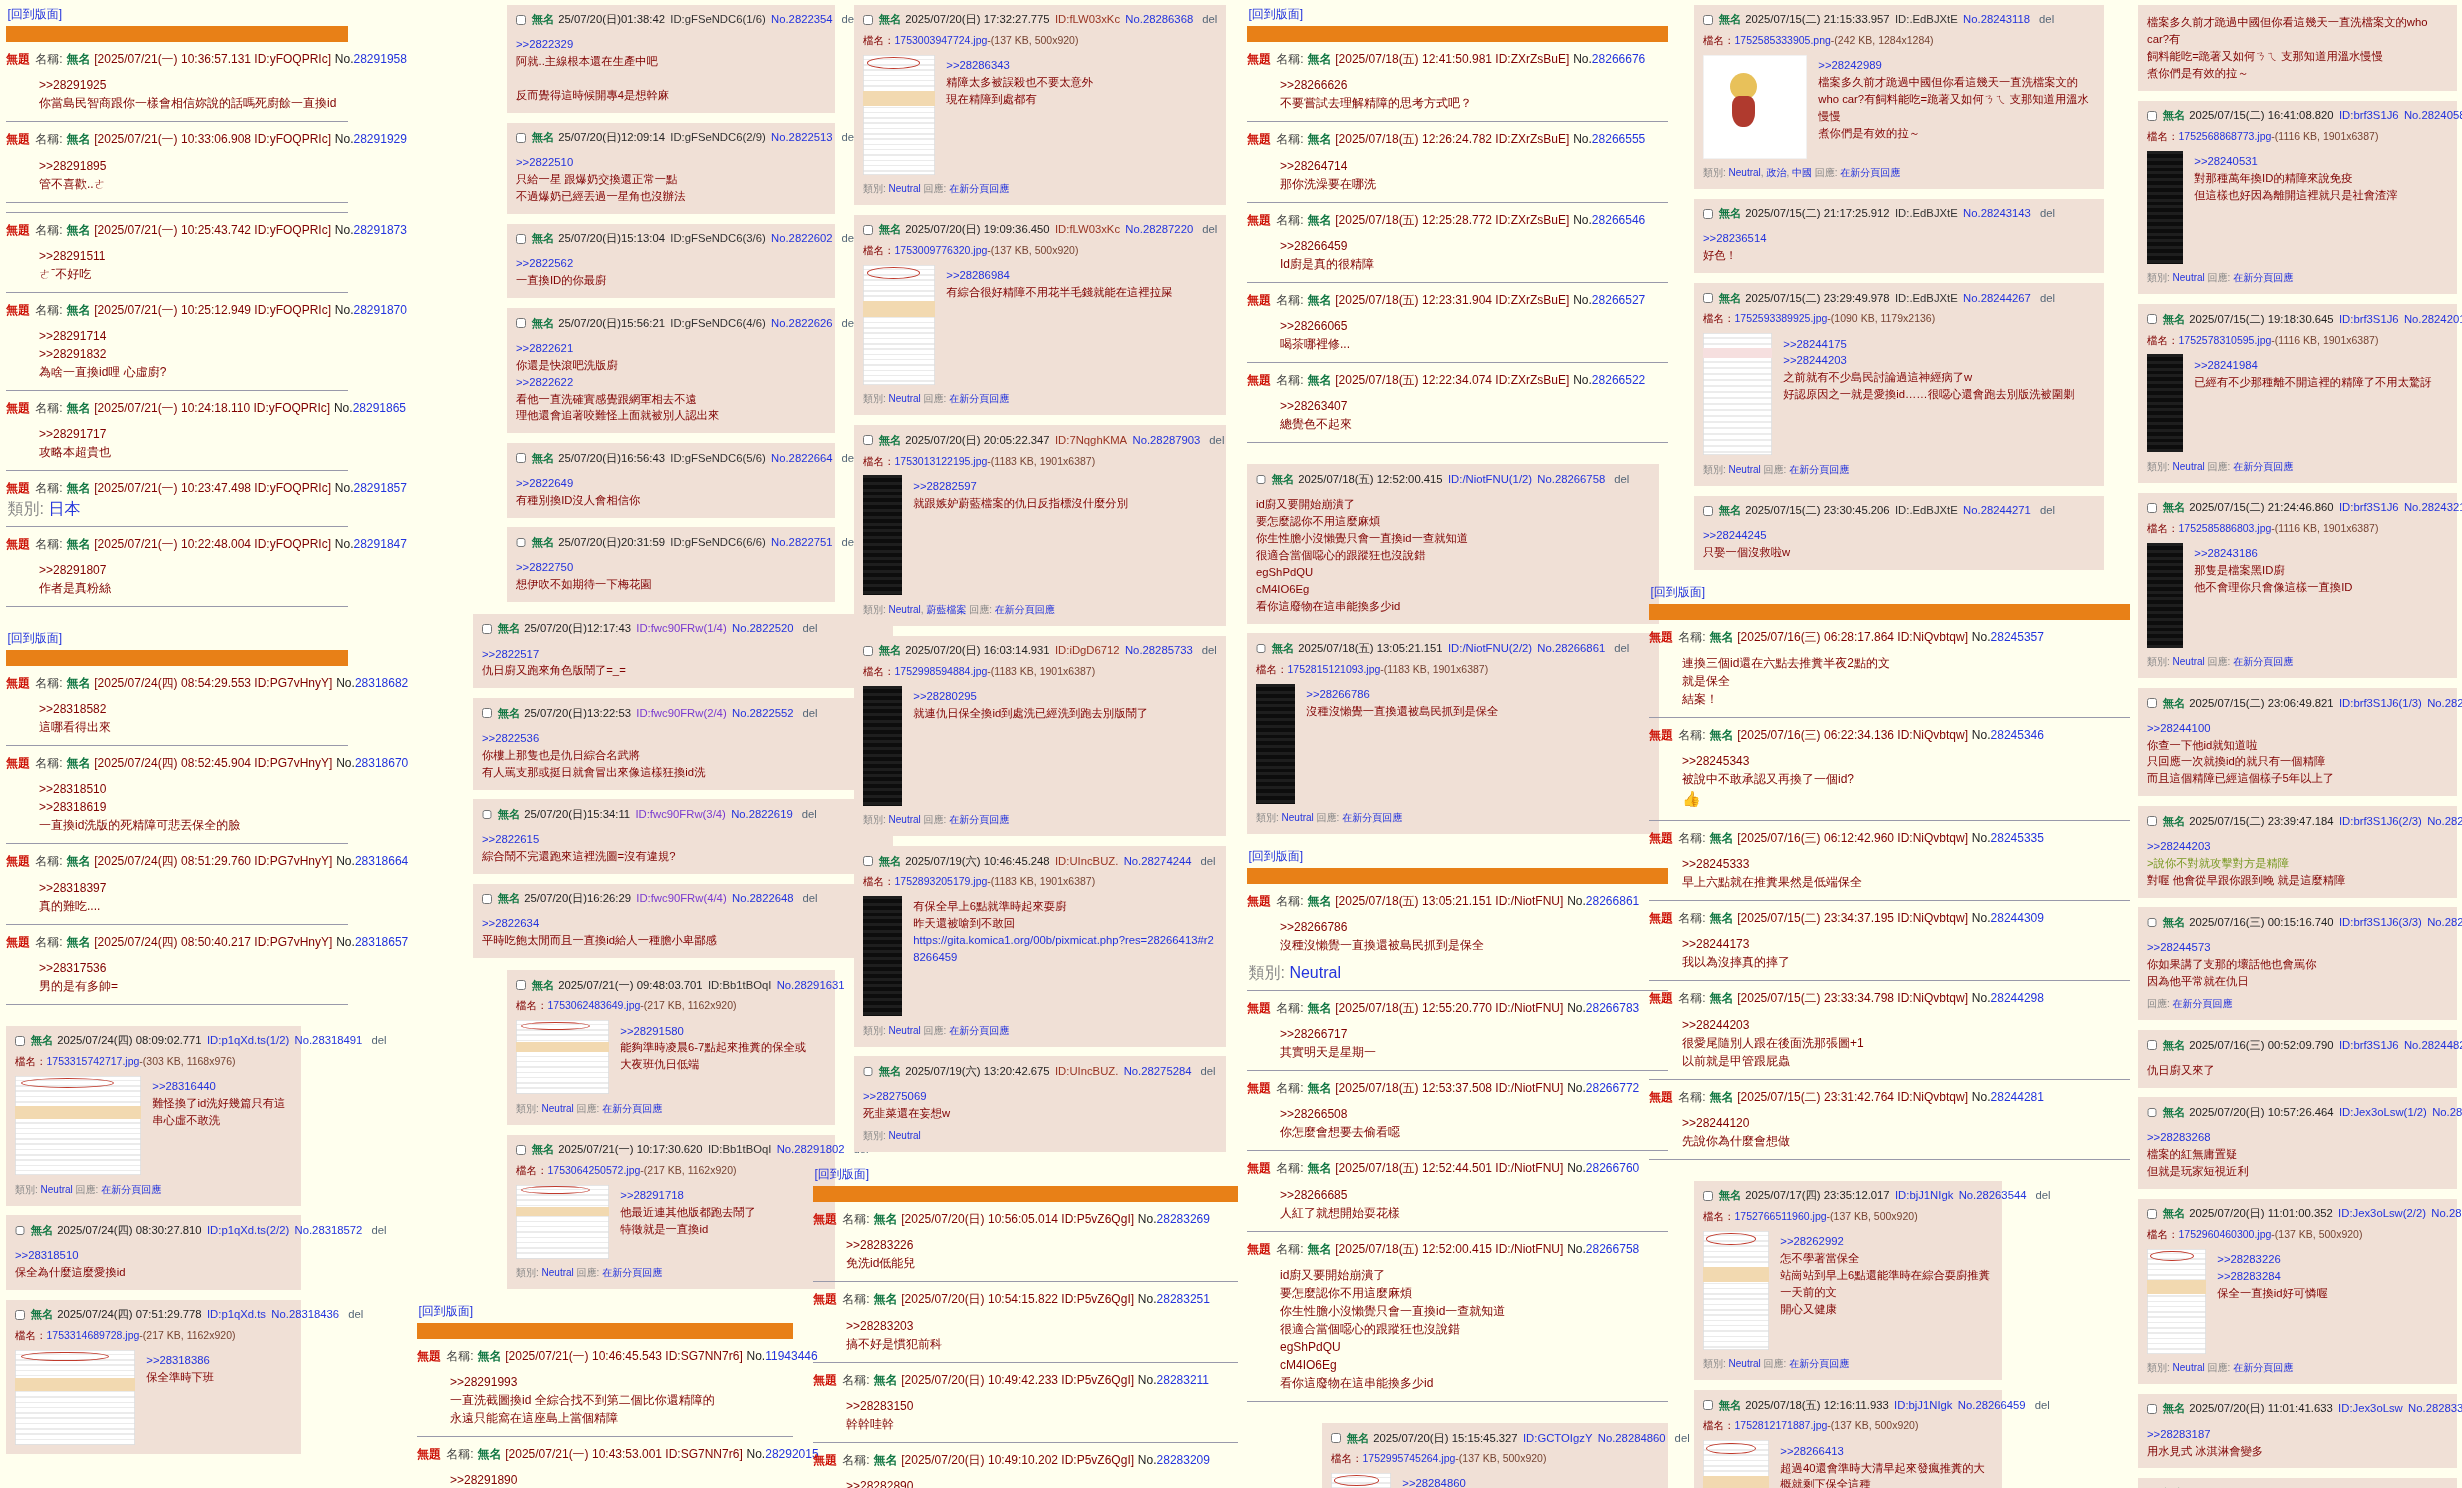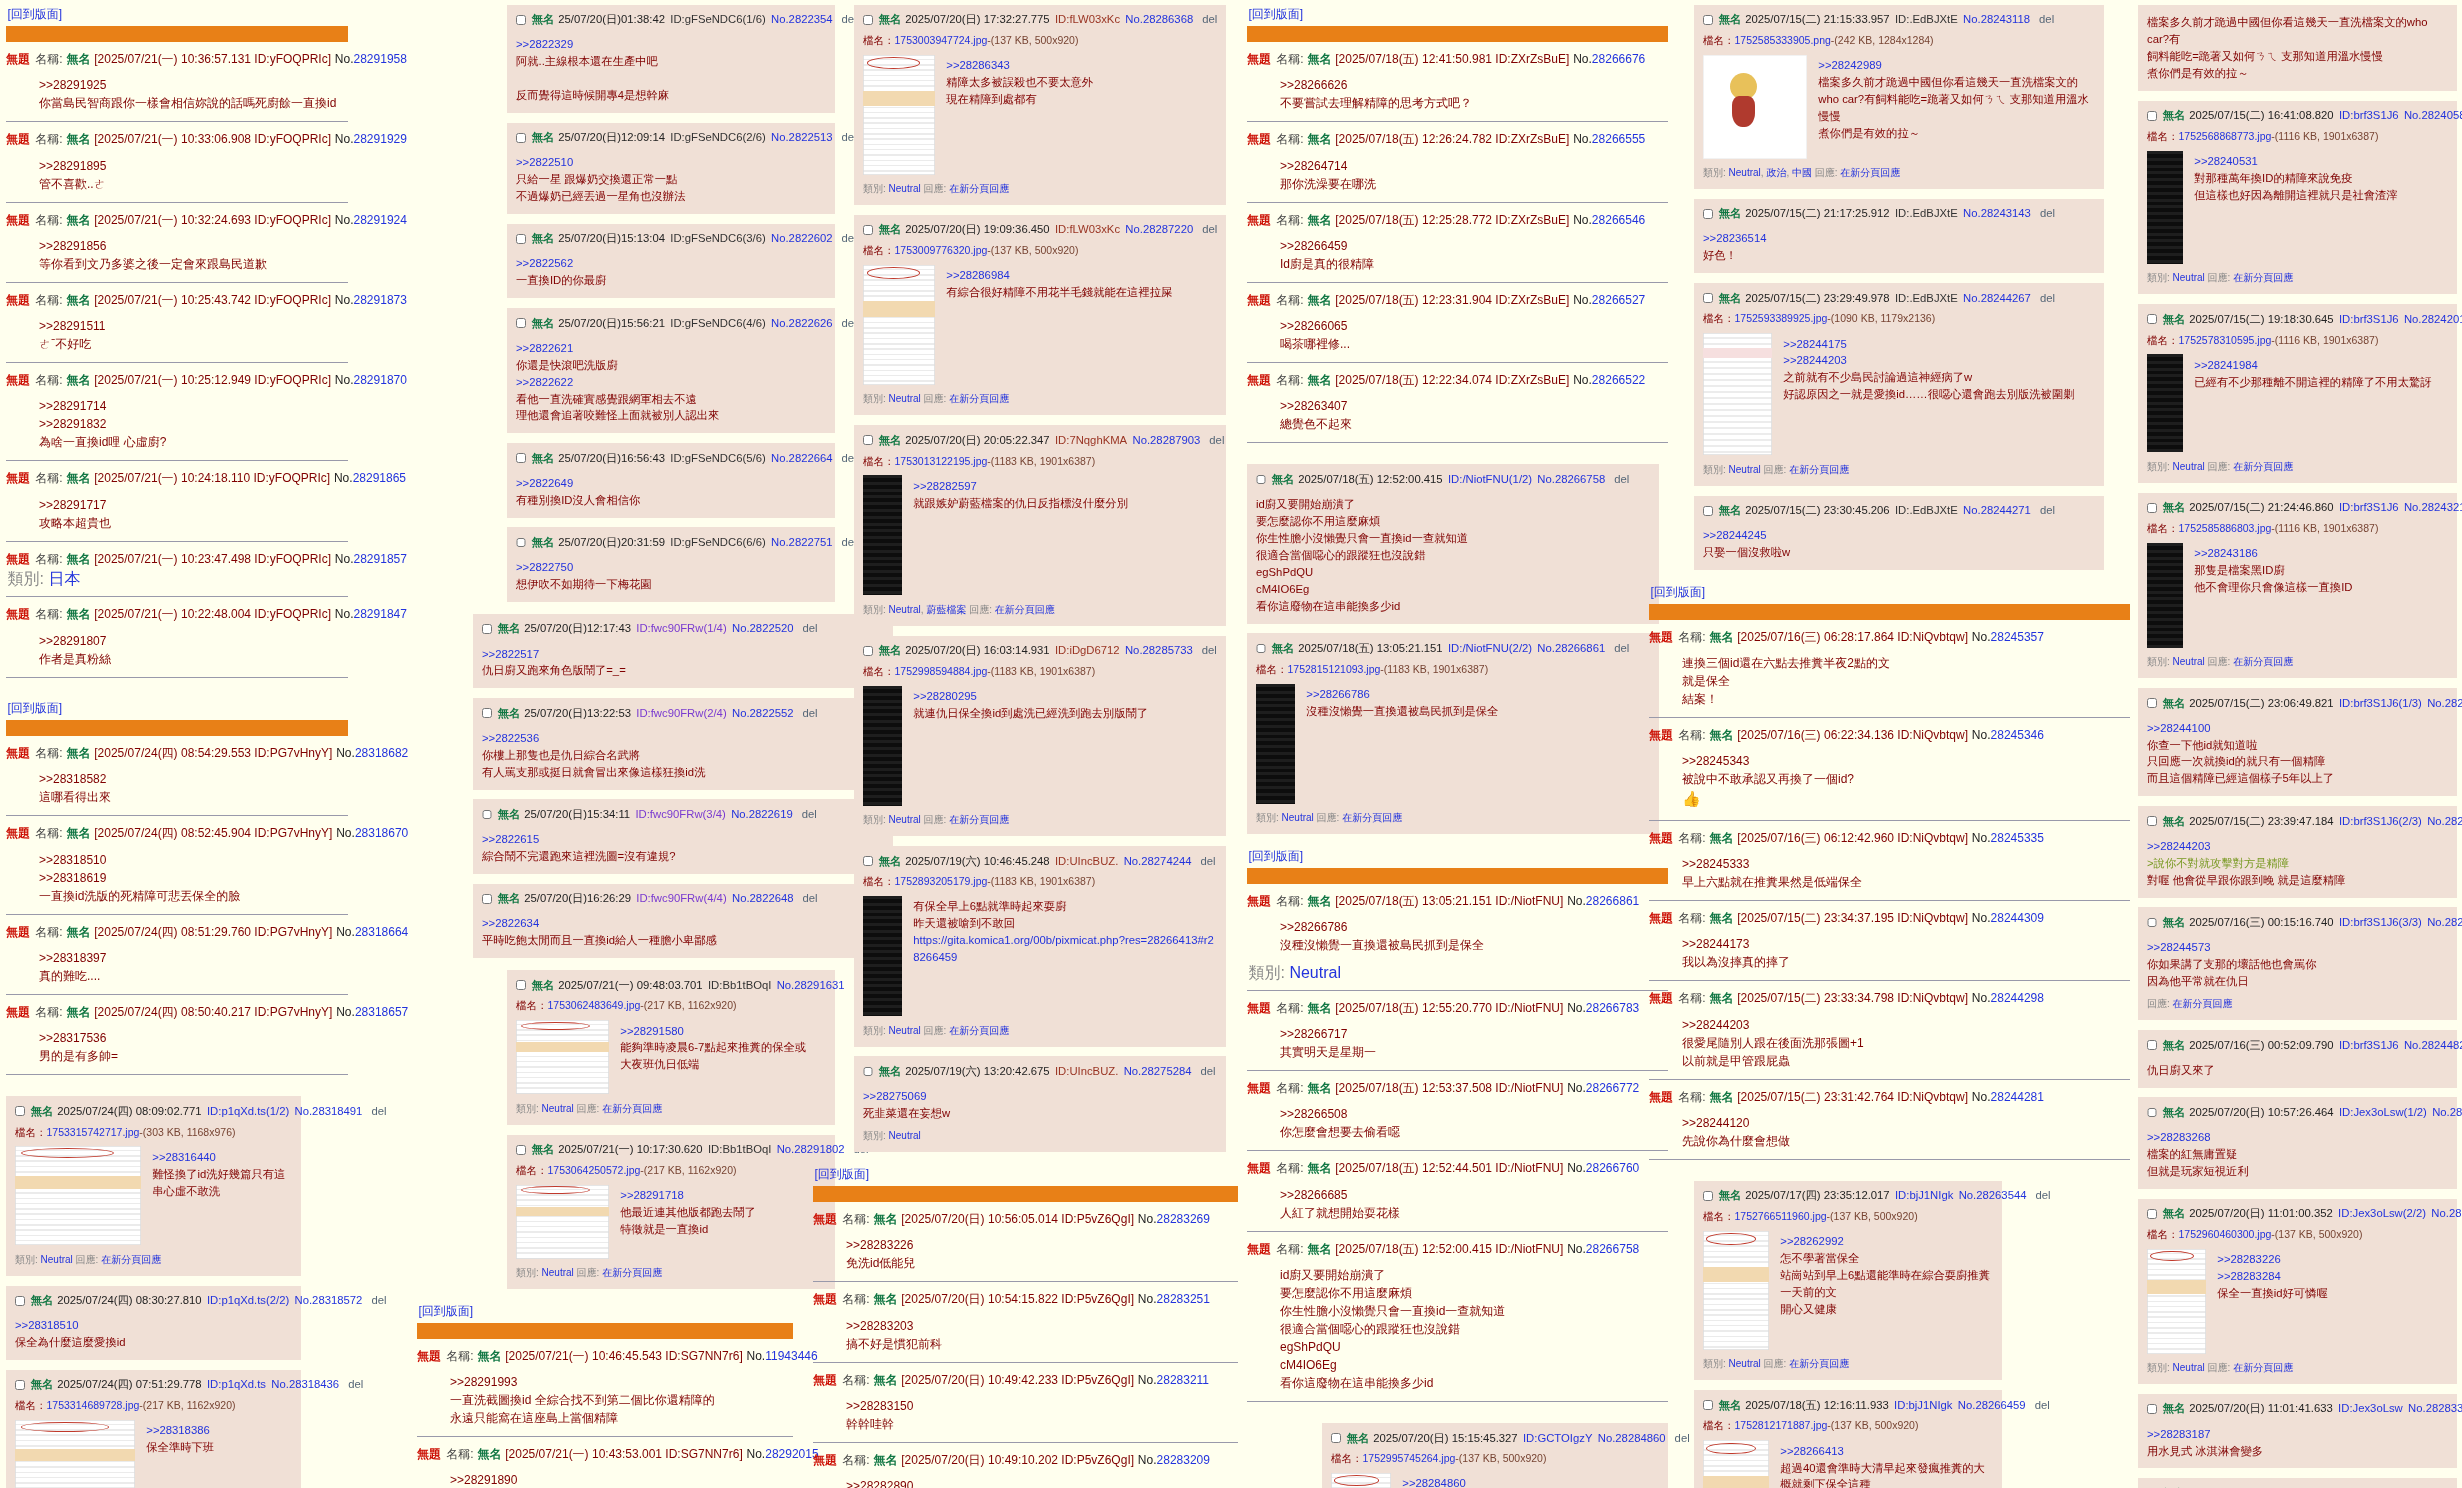--- a/index.html
+++ b/index.html
@@ -95,27 +95,21 @@
           <div class="tbody">
             <a class="qlink" href="#">&gt;&gt;28291925</a>
             <div class="line">你當島民智商跟你一樣會相信妳說的話嗎死廚餘一直換id</div>
           </div>
         </div><hr class="sep"><div class="thread">
           <div class="thead"><span class="subject">無題</span><span class="nlbl">名稱:</span><b class="poster">無名</b><span class="tmeta">[2025/07/21(一) 10:33:06.908 ID:yFOQPRIc]</span><span class="nolbl">No.</span><a class="nonum" href="#">28291929</a></div>
           <div class="tbody">
             <a class="qlink" href="#">&gt;&gt;28291895</a>
             <div class="line">管不喜歡..ㄜ</div>
           </div>
-        </div><hr class="sep"><div class="thread">
-          <div class="thead"><span class="subject">無題</span><span class="nlbl">名稱:</span><b class="poster">無名</b><span class="tmeta">[2025/07/21(一) 10:32:24.693 ID:yFOQPRIc]</span><span class="nolbl">No.</span><a class="nonum" href="#">28291924</a></div>
-          <div class="tbody">
-            <a class="qlink" href="#">&gt;&gt;28291856</a>
-            <div class="line">等你看到文乃多婆之後一定會來跟島民道歉</div>
-          </div>
-        </div><hr class="sep"><div class="thread">
+        </div><hr class="sep"><hr class="sep"><div class="thread">
           <div class="thead"><span class="subject">無題</span><span class="nlbl">名稱:</span><b class="poster">無名</b><span class="tmeta">[2025/07/21(一) 10:25:43.742 ID:yFOQPRIc]</span><span class="nolbl">No.</span><a class="nonum" href="#">28291873</a></div>
           <div class="tbody">
             <a class="qlink" href="#">&gt;&gt;28291511</a>
             <div class="line">ㄜˉ不好吃</div>
           </div>
         </div><hr class="sep"><div class="thread">
           <div class="thead"><span class="subject">無題</span><span class="nlbl">名稱:</span><b class="poster">無名</b><span class="tmeta">[2025/07/21(一) 10:25:12.949 ID:yFOQPRIc]</span><span class="nolbl">No.</span><a class="nonum" href="#">28291870</a></div>
           <div class="tbody">
             <a class="qlink" href="#">&gt;&gt;28291714</a>
             <a class="qlink" href="#">&gt;&gt;28291832</a>
@@ -205,21 +199,21 @@
           <div class="rbody">
             <div class="rtext">
               <a class="qlink" href="#">&gt;&gt;2822329</a>
               <div class="line">阿就..主線根本還在生產中吧</div>
               <div class="line">&nbsp;</div>
               <div class="line">反而覺得這時候開專4是想幹麻</div>
             </div>
           </div>
         </div>
         <div class="reply">
-          <div class="rhead"><input type="checkbox" style=""><b class="poster">無名</b><span class="rdate">25/07/20(日)12:09:14</span><span class="rid idc-plain">ID:gFSeNDC6(2/6)</span><span class="nolbl">No.</span><a class="nonum" href="#">2822513</a><a class="del" href="#">del</a></div>
+          <div class="rhead"><input type="checkbox" style=""><b class="poster">無名</b><span class="rdate">25/07/20(日)12:09:14</span><span class="rid idc-plain">ID:gFSeNDC6(2/9)</span><span class="nolbl">No.</span><a class="nonum" href="#">2822513</a><a class="del" href="#">del</a></div>
           <div class="rbody">
             <div class="rtext">
               <a class="qlink" href="#">&gt;&gt;2822510</a>
               <div class="line">只給一星 跟爆奶交換還正常一點</div>
               <div class="line">不過爆奶已經丟過一星角也沒辦法</div>
             </div>
           </div>
         </div>
         <div class="reply">
           <div class="rhead"><input type="checkbox" style=""><b class="poster">無名</b><span class="rdate">25/07/20(日)15:13:04</span><span class="rid idc-plain">ID:gFSeNDC6(3/6)</span><span class="nolbl">No.</span><a class="nonum" href="#">2822602</a><a class="del" href="#">del</a></div>

